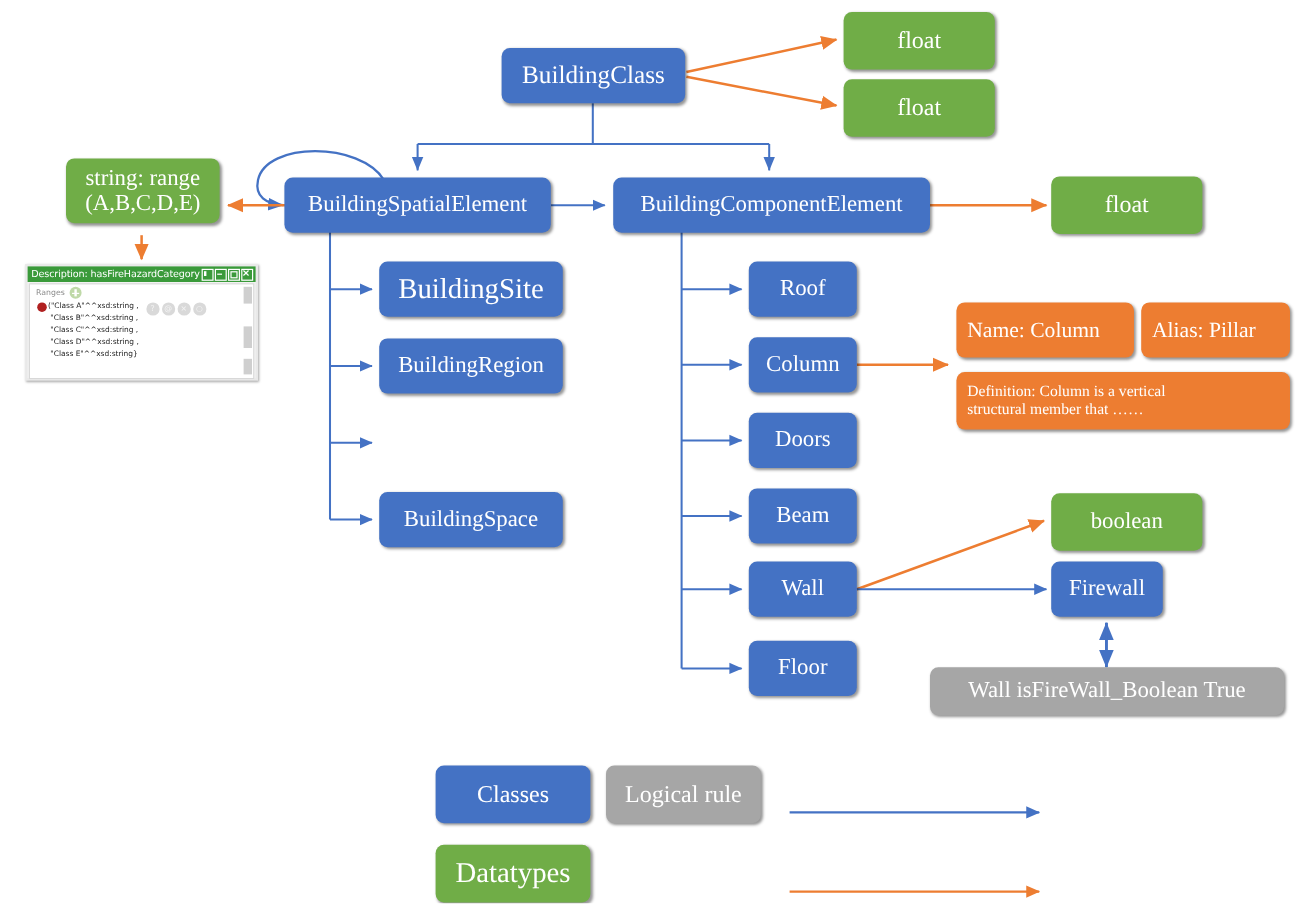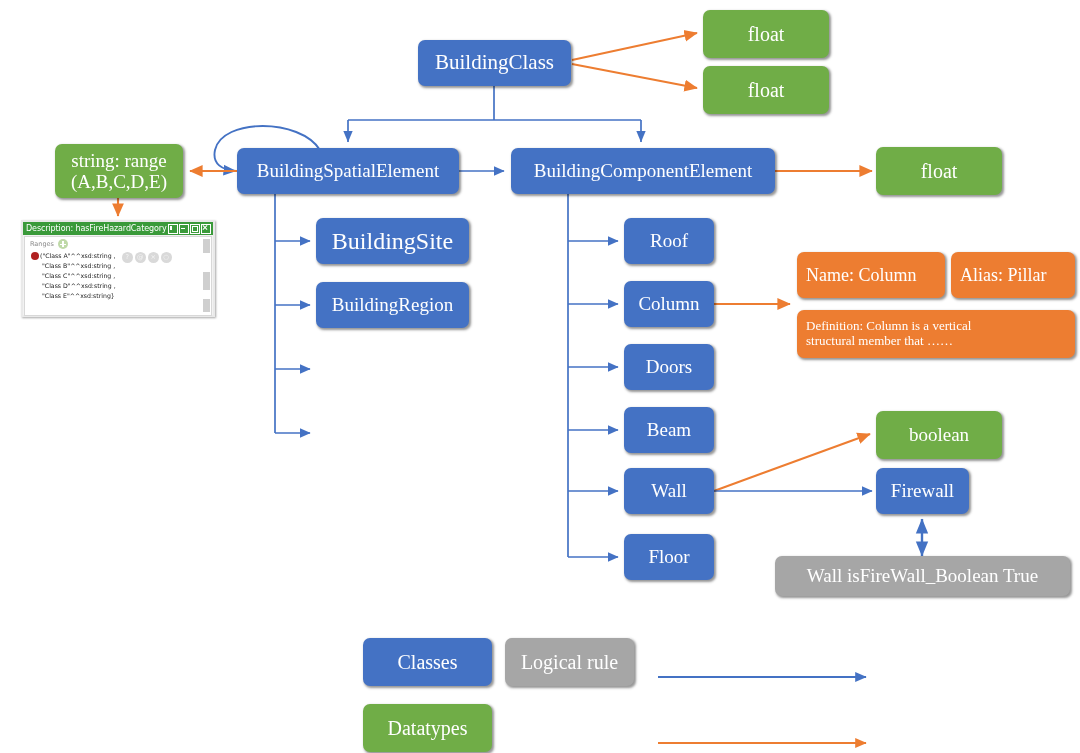--- a/index.html
+++ b/index.html
@@ -203,33 +203,34 @@
     <path d="M658,677 L866,677" stroke="#4472C4" stroke-width="1.8" fill="none" marker-end="url(#ah-blue)"></path>
     <path d="M658,743 L866,743" stroke="#ED7D31" stroke-width="1.8" fill="none" marker-end="url(#ah-orange)"></path>
   </svg>
 
   <div class="node n-class" style="left:418px; top:40px; width:153px; height:46px; font-size:21px;">BuildingClass</div>
 
   <div class="node n-datatype" style="left:703px; top:10px; width:126px; height:48px; font-size:20px;">float</div>
 
   <div class="node n-datatype" style="left:703px; top:66px; width:126px; height:48px; font-size:20px;">float</div>
 
-  <div class="node n-datatype" style="left:55px; top:144px; width:128px; height:54px; font-size:19px; flex-direction:column;">
+  <div class="node n-datatype" style="left:55px; top:132px; width:128px; height:54px; font-size:19px; flex-direction:column;">
     <span>string: range</span>
     <span>(A,B,C,D,E)</span>
   </div>
 
   <div class="node n-class" style="left:237px; top:148px; width:222px; height:46px; font-size:19px;">BuildingSpatialElement</div>
 
   <div class="node n-class" style="left:511px; top:148px; width:264px; height:46px; font-size:19px;">BuildingComponentElement</div>
 
   <div class="node n-datatype" style="left:876px; top:147px; width:126px; height:48px; font-size:20px;">float</div>
 
   <div class="node n-class" style="left:316px; top:218px; width:153px; height:46px; font-size:24px;">BuildingSite</div>
   <div class="node n-class" style="left:316px; top:282px; width:153px; height:46px; font-size:19px;">BuildingRegion</div>
+  <div class="node n-class" style="left:316px; top:410px; width:153px; height:46px; font-size:19px;">BuildingSpace</div>
 
   <div class="node n-class" style="left:624px; top:218px; width:90px; height:46px; font-size:19px;">Roof</div>
   <div class="node n-class" style="left:624px; top:281px; width:90px; height:46px; font-size:19px;">Column</div>
   <div class="node n-class" style="left:624px; top:407px; width:90px; height:46px; font-size:19px;">Beam</div>
   <div class="node n-class" style="left:624px; top:344px; width:90px; height:46px; font-size:19px;">Doors</div>
   <div class="node n-class" style="left:624px; top:468px; width:90px; height:46px; font-size:19px;">Wall</div>
   <div class="node n-class" style="left:624px; top:534px; width:90px; height:46px; font-size:19px;">Floor</div>
 
   <div class="node n-desc desc-left" style="left:797px; top:252px; width:148px; height:46px; font-size:18px;">Name: Column</div>
   <div class="node n-desc desc-left" style="left:951px; top:252px; width:124px; height:46px; font-size:18px;">Alias: Pillar</div>
@@ -283,15 +284,15 @@
       <div class="scrollbar-v">
         <span class="sb-thumb" style="top:0px; height:14px;"></span>
         <span class="sb-thumb" style="top:33px; height:18px;"></span>
         <span class="sb-thumb" style="top:60px; height:13px;"></span>
       </div>
     </div>
   </div>
 
   <div class="legend-node n-class" style="left:363px; top:638px; width:129px; height:48px; font-size:20px;">Classes</div>
   <div class="legend-node n-rule" style="left:505px; top:638px; width:129px; height:48px; font-size:20px;">Logical rule</div>
-  <div class="legend-node n-datatype" style="left:363px; top:704px; width:129px; height:48px; font-size:20px;">Datatypes</div>
+  <div class="legend-node n-datatype" style="left:363px; top:704px; width:129px; height:48px; font-size:24px;">Datatypes</div>
 
 </div>
 
 </body></html>

